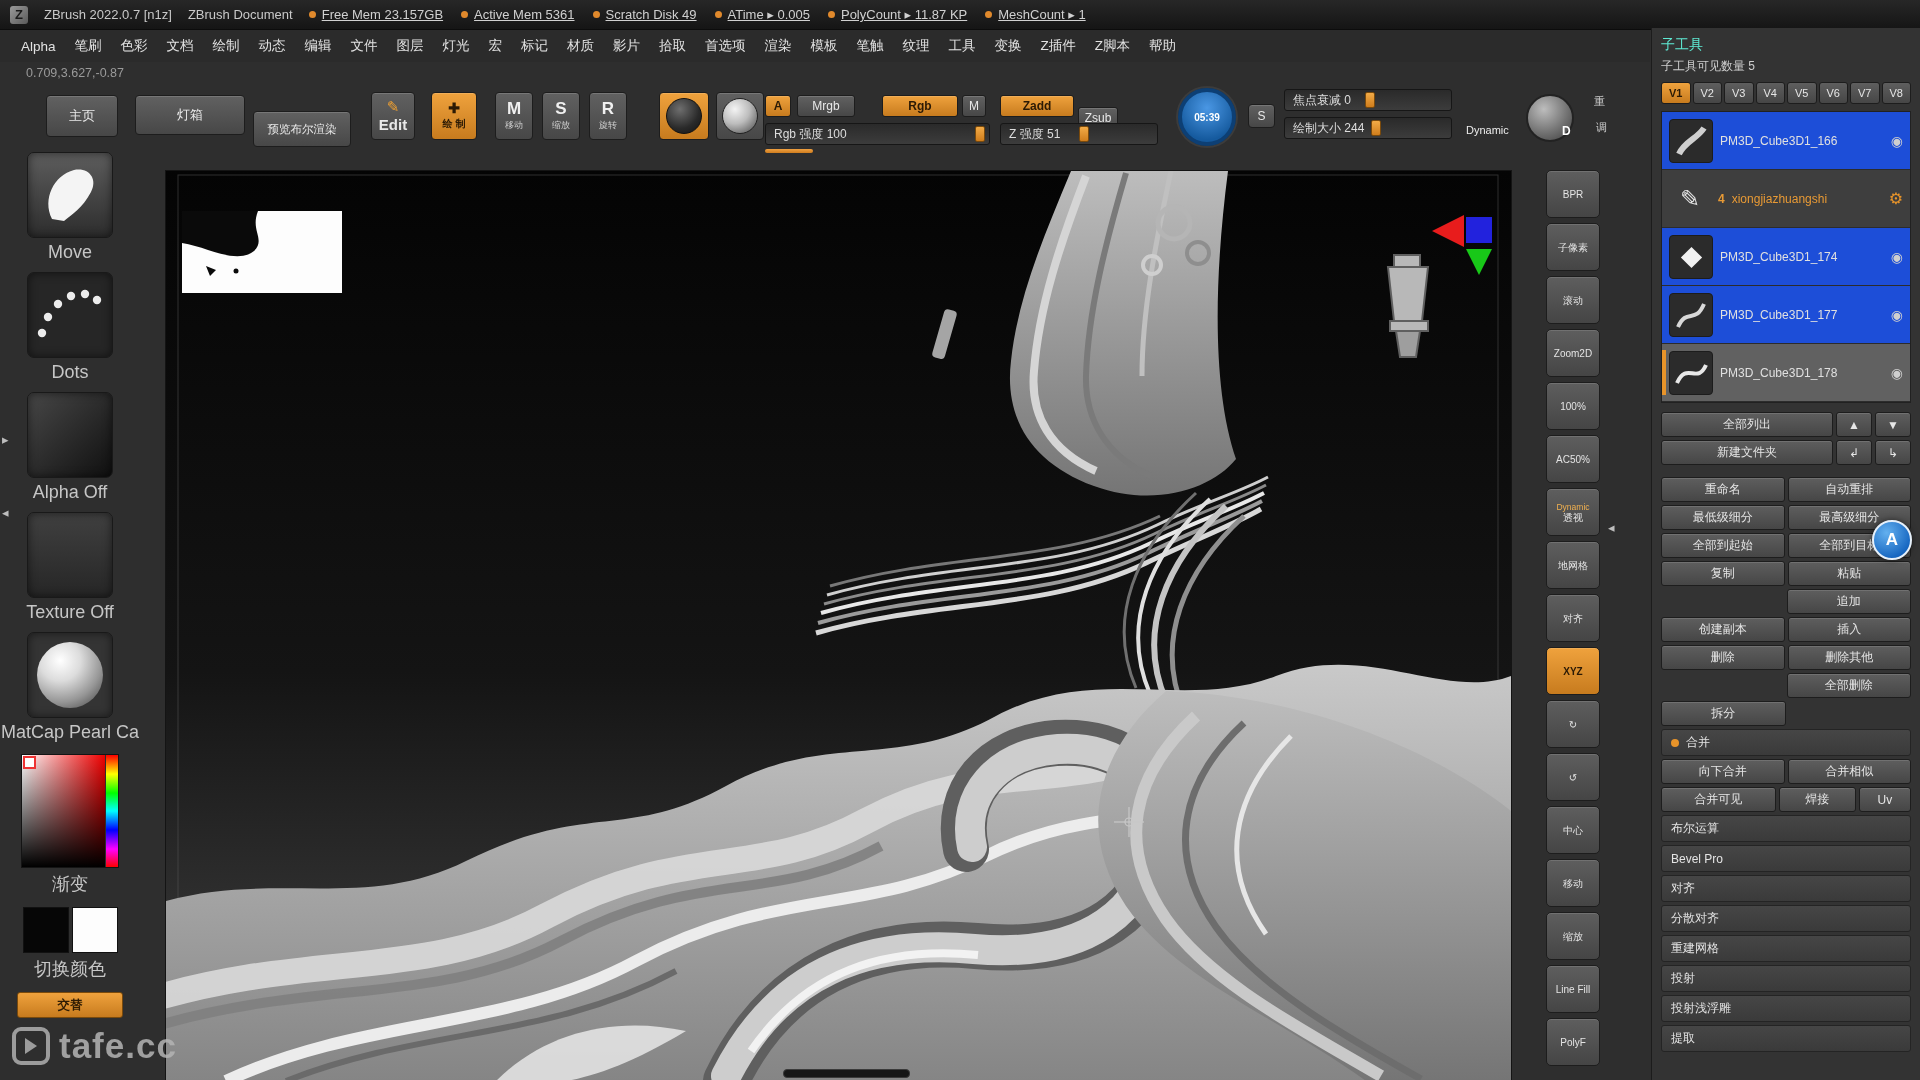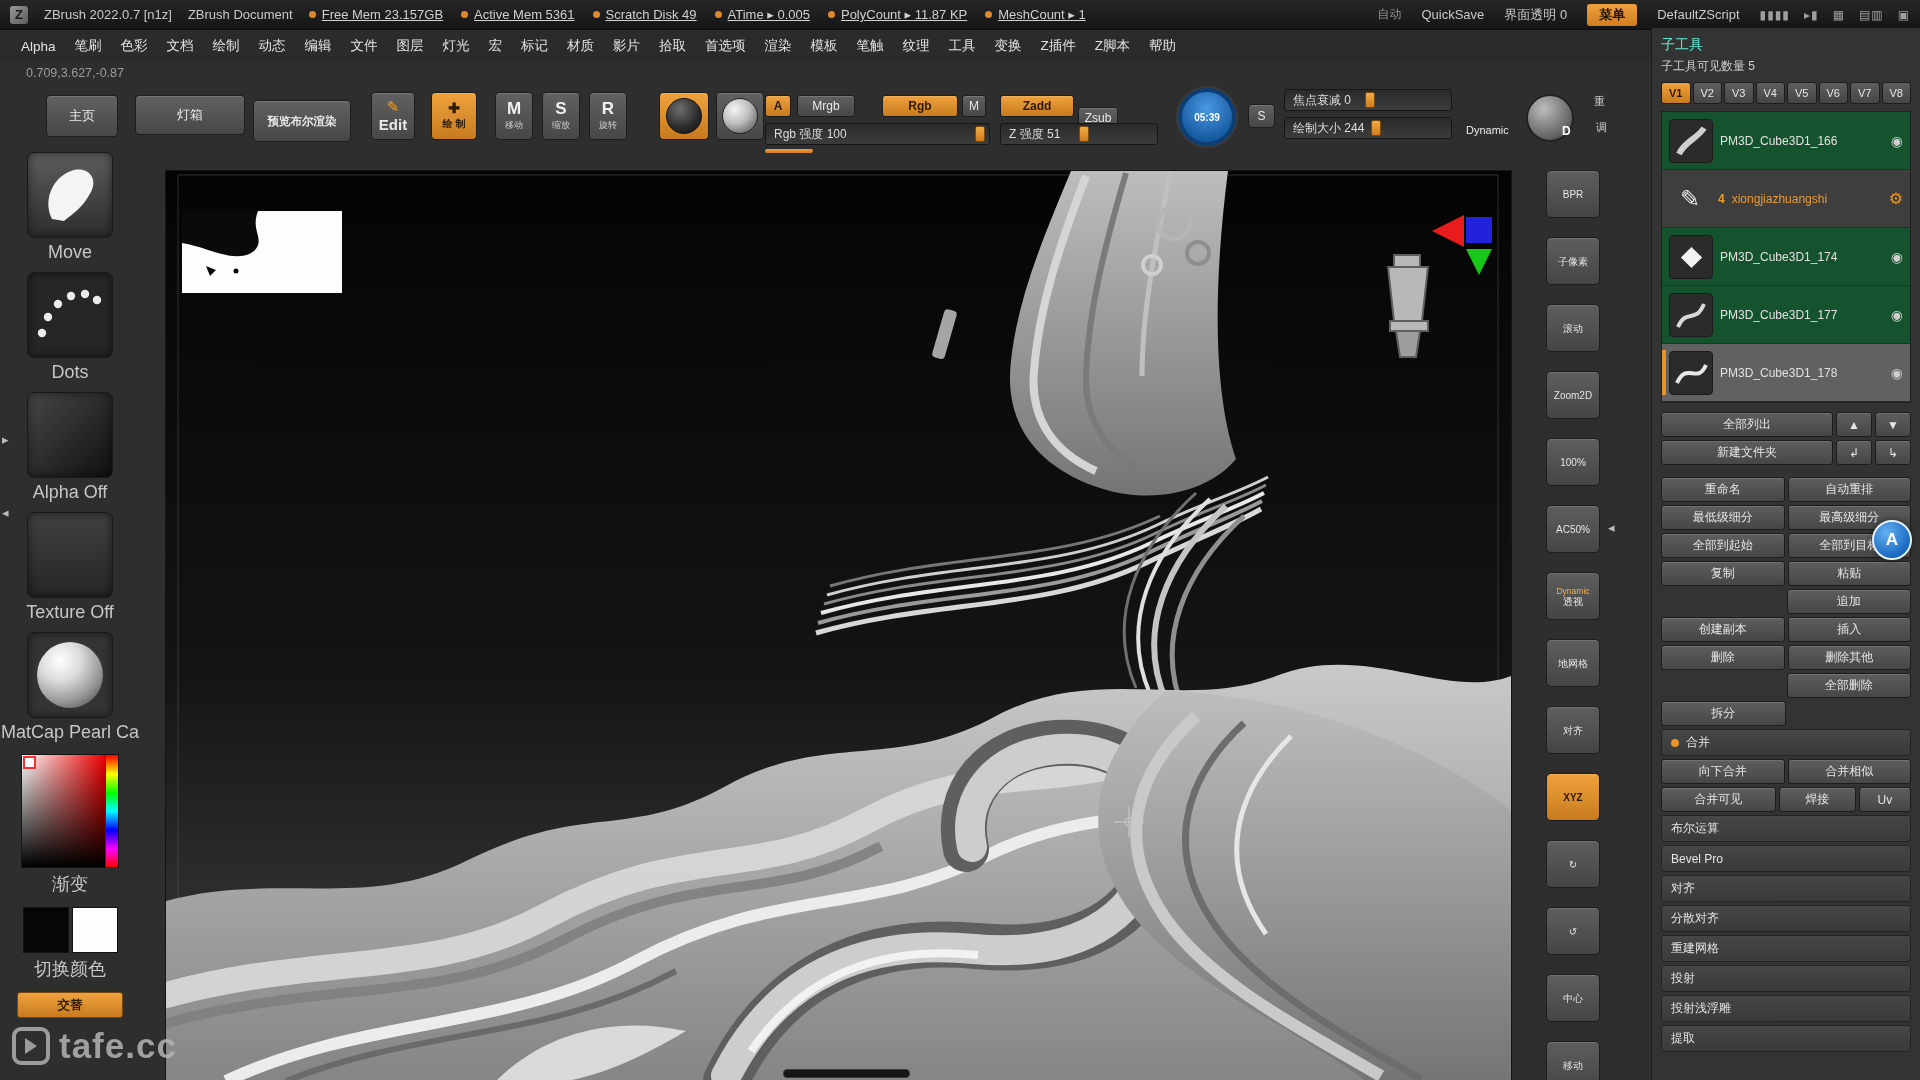--- a/index.html
+++ b/index.html
@@ -93,39 +93,39 @@
     text-shadow:2px 2px 3px #000,-2px 2px 3px #000,2px -2px 3px #000,-2px -2px 3px #000,0 0 6px #000;}
   .watermark{position:absolute;left:12px;top:1026px;display:flex;align-items:center;gap:9px;opacity:.85;}
   .wm-logo{width:30px;height:30px;border:4px solid #b0b0b0;border-radius:9px;position:relative;}
   .wm-logo::after{content:"";position:absolute;left:9px;top:7px;border-left:12px solid #b0b0b0;
     border-top:8px solid transparent;border-bottom:8px solid transparent;}
   .wm-text{font-size:35px;font-weight:bold;color:#b4b4b4;letter-spacing:1px;}
   .edge-arrow{position:absolute;font-size:13px;color:#bdbdbd;}
 
   
   .rstrip{position:absolute;left:1546px;top:170px;width:54px;display:flex;flex-direction:column;}
-  .strip-btn{height:46px;margin-bottom:19px;background:linear-gradient(180deg,#5e5e5e,#454545);
+  .strip-btn{height:46px;margin-bottom:5px;background:linear-gradient(180deg,#5e5e5e,#454545);
     border:1px solid #1d1d1d;border-radius:5px;display:flex;flex-direction:column;align-items:center;
     justify-content:center;box-shadow:inset 0 1px 0 rgba(255,255,255,.12);}
   .strip-sub{font-size:8.5px;color:#f0b050;line-height:10px;}
   .strip-label{font-size:10px;color:#e4e4e4;text-align:center;line-height:11px;}
   .strip-btn.accent{background:linear-gradient(180deg,#efa23d,#c77b1e);}
   .strip-btn.accent .strip-label{color:#2b1a05;font-weight:bold;}
 
   
   .rpanel{position:absolute;left:1651px;top:28px;width:269px;height:1052px;background:#333333;
     border-left:1px solid #1c1c1c;box-sizing:border-box;padding:8px 9px;}
   .rp-title{font-size:14px;color:#5eead4;margin-bottom:4px;}
   .rp-count{font-size:12px;color:#cfcfcf;margin-bottom:7px;}
   .vrow{display:flex;gap:2px;margin-bottom:7px;}
   .vbtn{flex:1;height:20px;background:linear-gradient(#5e5e5e,#464646);border:1px solid #1d1d1d;
     border-radius:3px;display:flex;align-items:center;justify-content:center;font-size:11px;color:#e6e6e6;}
   .vbtn.accent{background:linear-gradient(#efa23d,#c77b1e);color:#2b1a05;font-weight:bold;}
   .stlist{border:1px solid #212121;background:#3a3a3a;margin-bottom:9px;}
-  .strow{height:57px;display:flex;align-items:center;gap:7px;padding:0 7px;background:#14532d;
+  .strow{height:57px;display:flex;align-items:center;gap:7px;padding:0 7px;background:#1d4ed8;
     border-bottom:1px solid #2c2c2c;position:relative;}
   .strow.folder{background:#3e3e3e;}
   .strow.selected{background:#616161;}
   .strow.selected::before{content:"";position:absolute;left:0;top:6px;bottom:6px;width:4px;background:#e8942a;}
   .stthumb{width:42px;height:42px;background:#2b2b2b;border:1px solid #1c1c1c;border-radius:4px;
     display:flex;align-items:center;justify-content:center;flex:0 0 auto;}
   .stname{flex:1;font-size:12px;color:#e0e0e0;white-space:nowrap;overflow:hidden;}
   .stname.orange{color:#e89a35;}
   .stbadge{color:#e89a35;font-size:12px;font-weight:bold;}
   .eye{font-size:14px;color:#cfcfcf;}
@@ -157,34 +157,20 @@
     <span>ZBrush 2022.0.7 [n1z]</span>
     <span>ZBrush Document</span>
     <div style="display:flex;gap:18px;">
         <span class="tb-stat">Free Mem 23.157GB</span>
         <span class="tb-stat">Active Mem 5361</span>
         <span class="tb-stat">Scratch Disk 49</span>
         <span class="tb-stat">ATime ▸ 0.005</span>
         <span class="tb-stat">PolyCount ▸ 11.87 KP</span>
         <span class="tb-stat">MeshCount ▸ 1</span>
       </div>
-    <div class="tb-right">
-      <span class="tb-dim">自动</span>
-      <span>QuickSave</span>
-      <span>界面透明 0</span>
-      <span class="menu-chip">菜单</span>
-      <span>DefaultZScript</span>
-      <span style="display:flex;gap:14px;">
-          <span class="tb-ico">▮▮▮▮</span>
-          <span class="tb-ico">▸▮</span>
-          <span class="tb-ico">▦</span>
-          <span class="tb-ico">▤▥</span>
-          <span class="tb-ico">▣</span>
-        </span>
-    </div>
   </div>
 
   <div class="menubar">
       <span class="menu-item">Alpha</span>
       <span class="menu-item">笔刷</span>
       <span class="menu-item">色彩</span>
       <span class="menu-item">文档</span>
       <span class="menu-item">绘制</span>
       <span class="menu-item">动态</span>
       <span class="menu-item">编辑</span>
@@ -206,21 +192,21 @@
       <span class="menu-item">Z插件</span>
       <span class="menu-item">Z脚本</span>
       <span class="menu-item">帮助</span>
     </div>
 
   <div class="coords">0.709,3.627,-0.87</div>
 
   <div class="shelf">
     <div class="btn" style="left:32px;top:9px;width:72px;height:42px;">主页</div>
     <div class="btn" style="left:121px;top:9px;width:110px;height:40px;">灯箱</div>
-    <div class="btn" style="left:239px;top:14px;width:98px;height:42px;font-size:11.5px;font-weight:bold;">预览布尔渲染</div>
+    <div class="btn" style="left:239px;top:25px;width:98px;height:36px;font-size:11.5px;">预览布尔渲染</div>
 
     <div class="btn col" style="left:357px;top:6px;width:44px;height:48px;">
       <span class="icoglyph">✎</span>
       <span style="font-size:15px;font-weight:bold;">Edit</span>
     </div>
     <div class="btn col or" style="left:417px;top:6px;width:46px;height:48px;">
       <span style="font-size:14px;line-height:13px;">✚</span>
       <span style="font-size:10px;">绘 制</span>
     </div>
 

